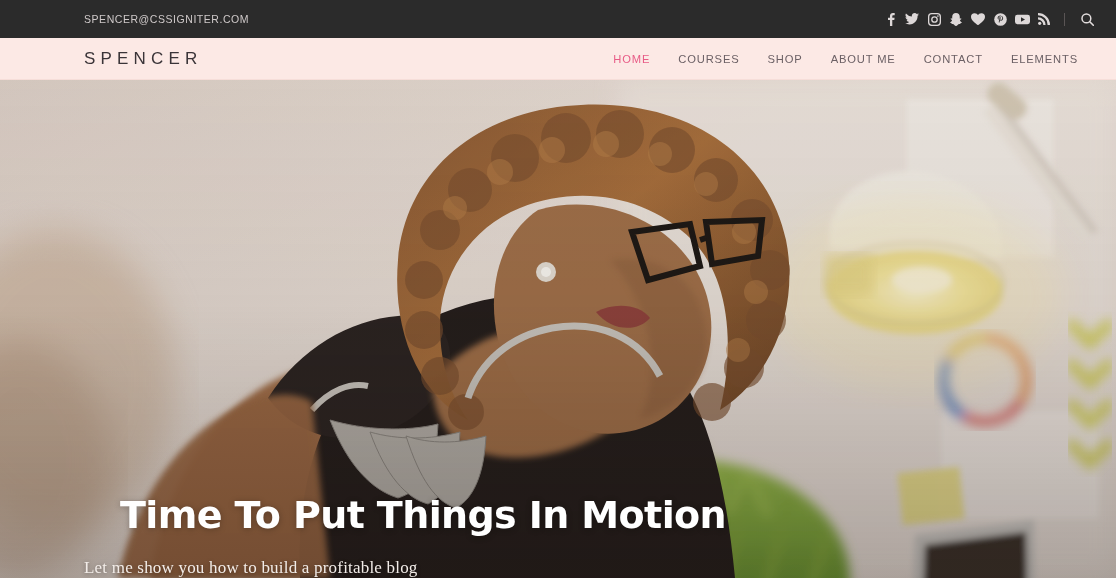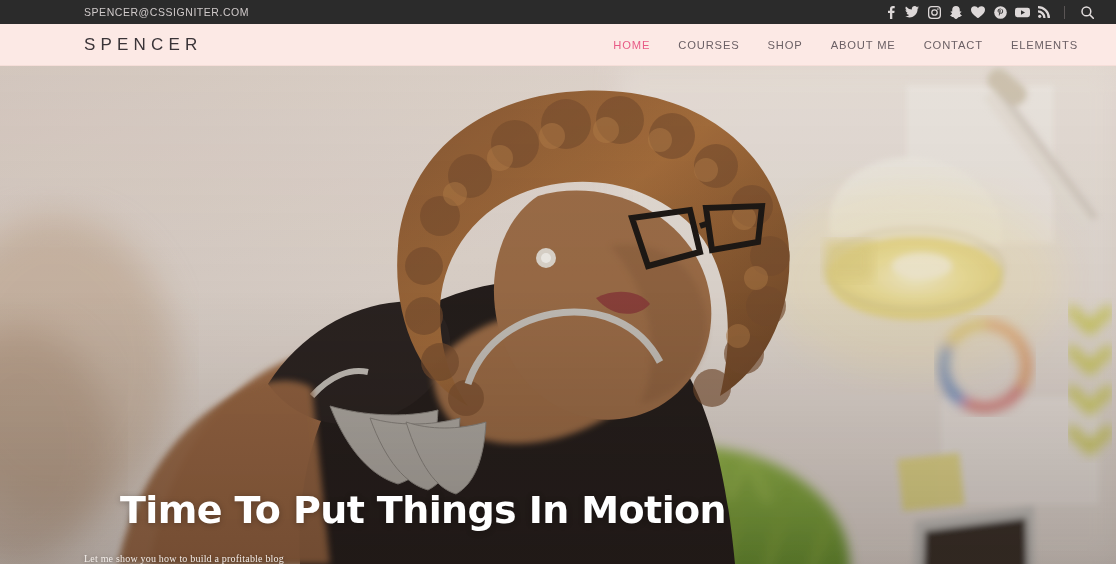--- a/index.html
+++ b/index.html
@@ -7,21 +7,21 @@
   html, body {
     width:1116px; height:580px;
     overflow:hidden;
     background:#fff;
     font-family:"Liberation Sans", sans-serif;
   }
 
   
   .topbar{
     position:relative;
-    height:24px;
+    height:38px;
     background:#2b2b2b;
     display:flex;
     align-items:center;
     padding:0 18px 0 84px;
   }
   .topbar-email{
     color:#cfc9c9;
     font-size:10.5px;
     letter-spacing:.55px;
     font-family:"Liberation Sans", sans-serif;
@@ -127,21 +127,21 @@
     font-weight:bold;
     color:#ffffff;
     letter-spacing:-0.6px;
     line-height:1.05;
     text-shadow:0 1px 6px rgba(0,0,0,0.28);
     white-space:nowrap;
     margin-left:36px;
   }
   .hero-sub{
     font-family:"Liberation Serif", serif;
-    font-size:10px;
+    font-size:17px;
     color:#f2ece8;
     margin-top:22px;
     letter-spacing:.2px;
     text-shadow:0 1px 4px rgba(0,0,0,0.35);
   }
   .hero-btn{
     display:inline-block;
     margin-top:26px;
     background:#e92b66;
     color:#fff;

